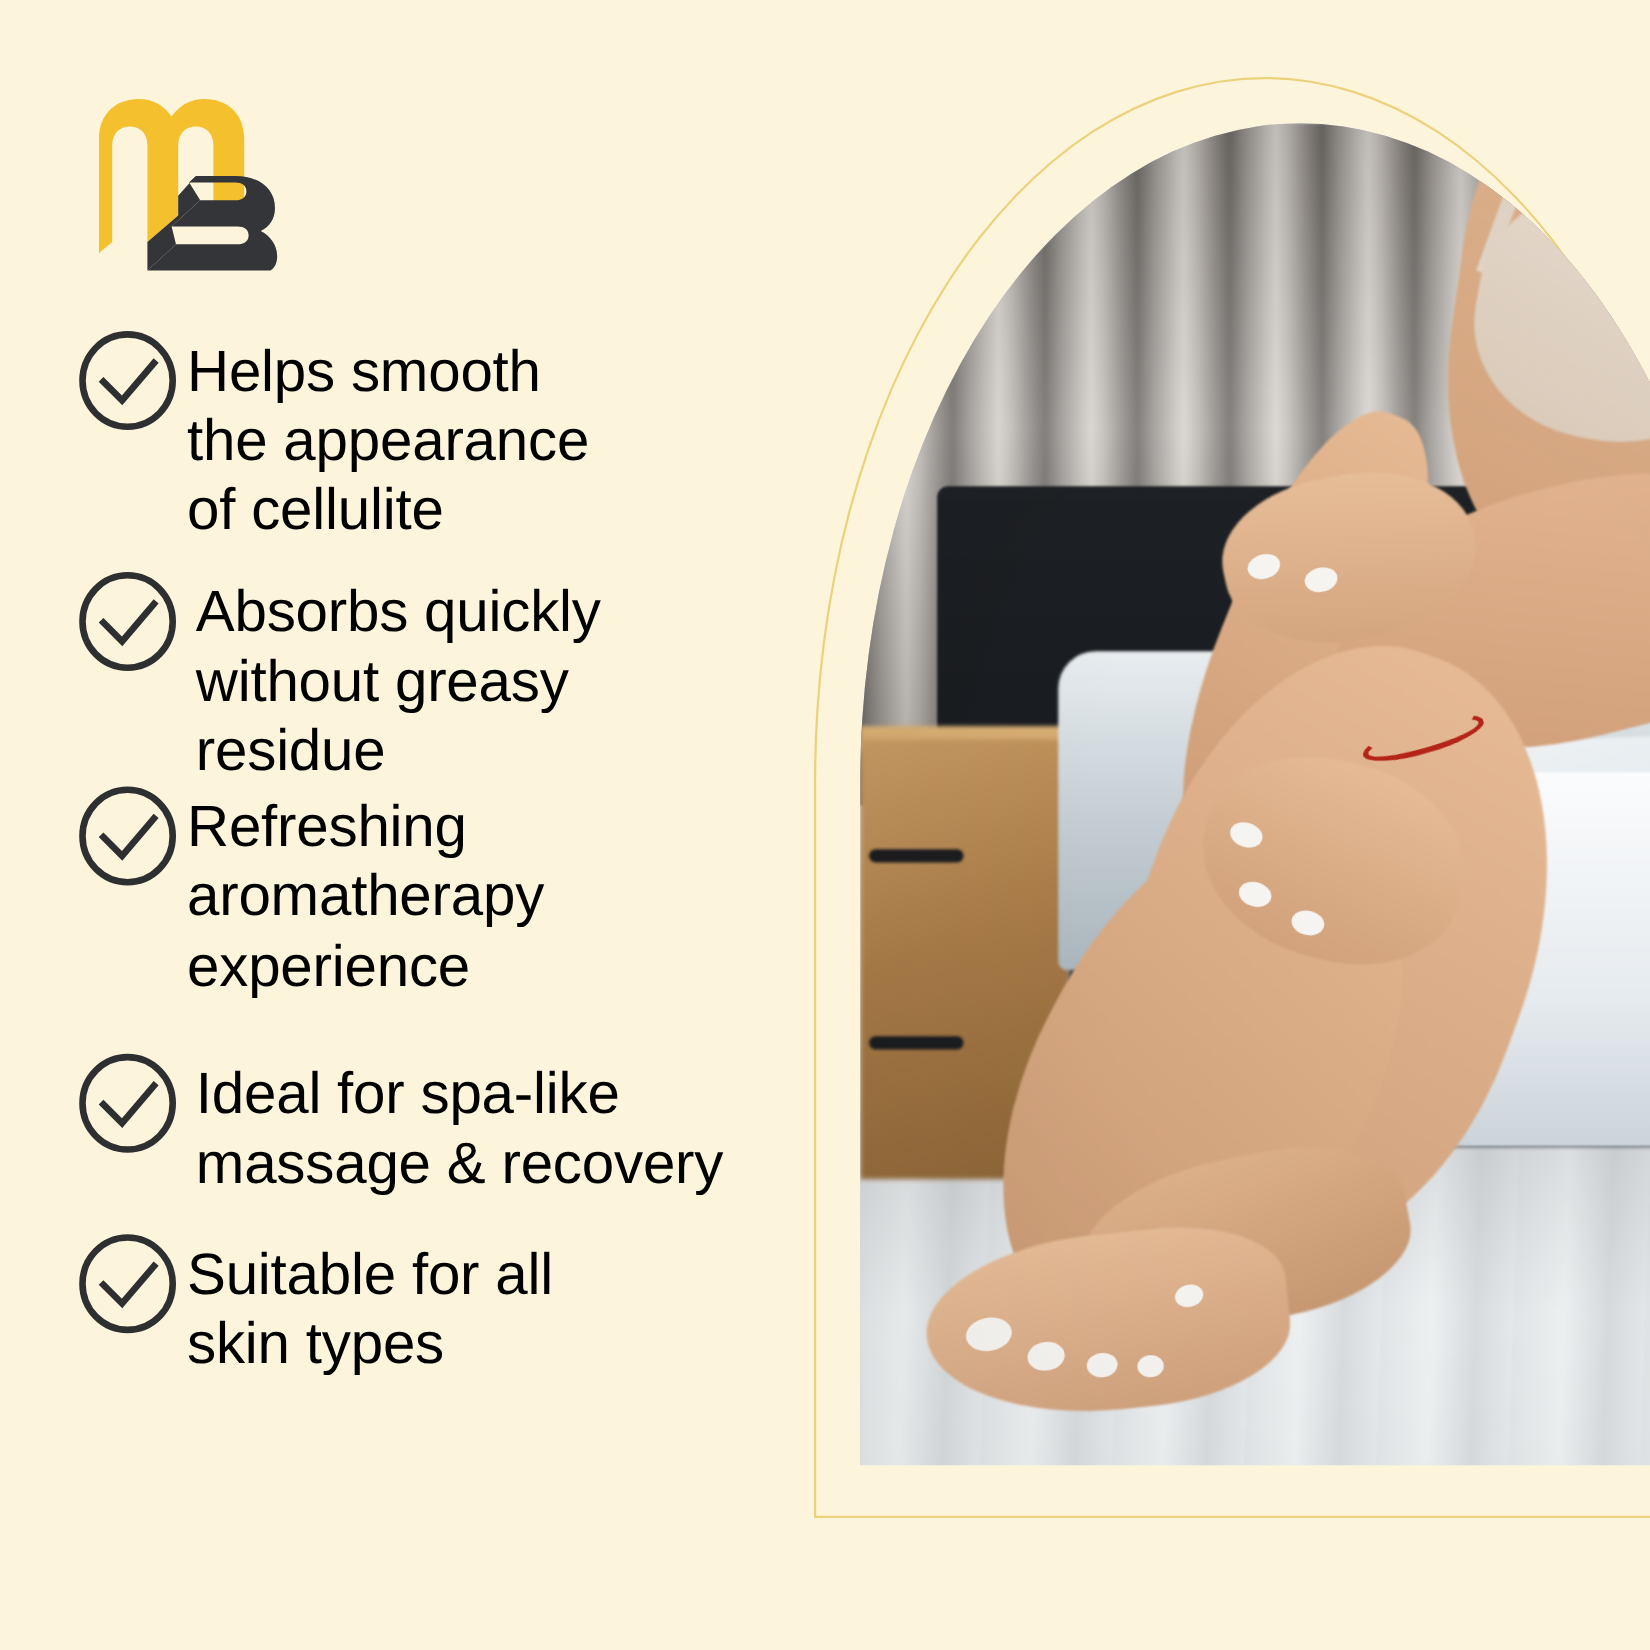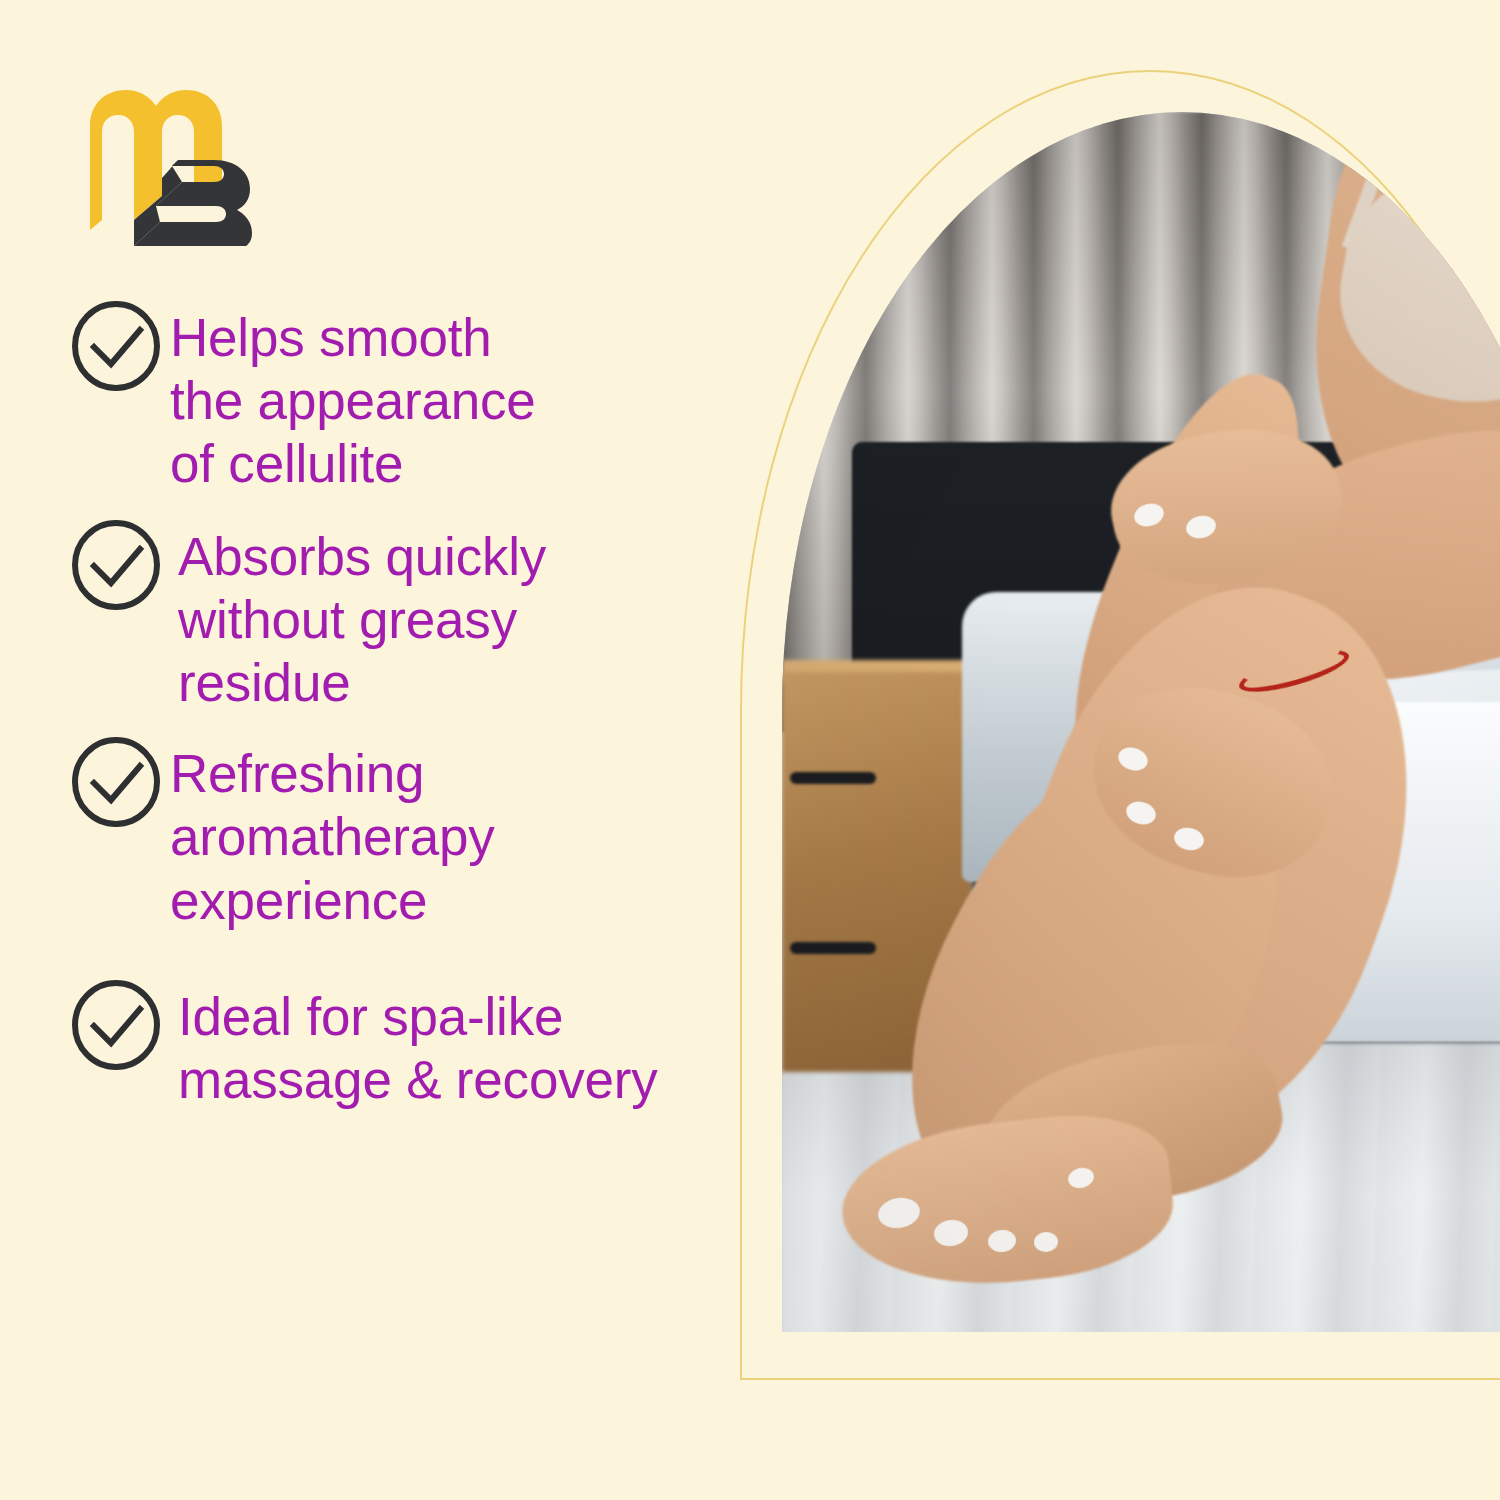--- a/index.html
+++ b/index.html
@@ -14,31 +14,31 @@
   #logo{position:absolute;left:86px;top:88px;width:168px;height:160px;}
   #logo svg{display:block;width:100%;height:100%;}
 
   
   #benefits{position:absolute;left:70px;top:300px;width:680px;}
   .benefit{position:relative;display:flex;align-items:flex-start;}
   .benefit .tick{flex:0 0 auto;width:92px;height:92px;margin-right:8px;}
   .benefit .tick svg{display:block;width:100%;height:100%;}
   .benefit .txt{
     flex:1 1 auto;
-    color:#a21caf;
+    color:#000000;
     font-size:53px;
     line-height:1.19;
     letter-spacing:-0.2px;
     font-weight:400;
     padding-top:6px;
     font-stretch:condensed;
     white-space:pre-line;
   }
   .b0{margin-bottom:24px;}
-  .b1{margin-bottom:22px;}
+  .b1{}
   .b2{margin-bottom:24px;}
   .b3{margin-bottom:32px;margin-top:47px;}
   .b1 .txt,.b3 .txt{padding-left:8px;}
 
   
   #arch-wrap{position:absolute;left:700px;top:0;width:800px;height:1500px;}
 
   
   #gold-arch{
     position:absolute;left:40px;top:70px;width:820px;height:1310px;
@@ -264,20 +264,30 @@
     <span class="tick">
       <svg viewBox="0 0 92 92" xmlns="http://www.w3.org/2000/svg">
         <ellipse cx="46" cy="46" rx="41" ry="42" fill="none" stroke="#2E2F31" stroke-width="6"></ellipse>
         <polyline points="24,47 41,64 70,30" fill="none" stroke="#2E2F31" stroke-width="6" stroke-linecap="square" stroke-linejoin="miter"></polyline>
       </svg>
     </span>
     <span class="txt">Ideal for spa-like
 massage &amp; recovery</span>
   </div>
 
+  <div class="benefit b4">
+    <span class="tick">
+      <svg viewBox="0 0 92 92" xmlns="http://www.w3.org/2000/svg">
+        <ellipse cx="46" cy="46" rx="41" ry="42" fill="none" stroke="#2E2F31" stroke-width="6"></ellipse>
+        <polyline points="24,47 41,64 70,30" fill="none" stroke="#2E2F31" stroke-width="6" stroke-linecap="square" stroke-linejoin="miter"></polyline>
+      </svg>
+    </span>
+    <span class="txt">Suitable for all
+skin types</span>
+  </div>
 
 </div>
 
 <div id="arch-wrap">
 
   <div id="gold-arch"></div>
   <div id="gold-arch-bottom"></div>
 
   <div id="photo-arch">
     <div id="scene">

